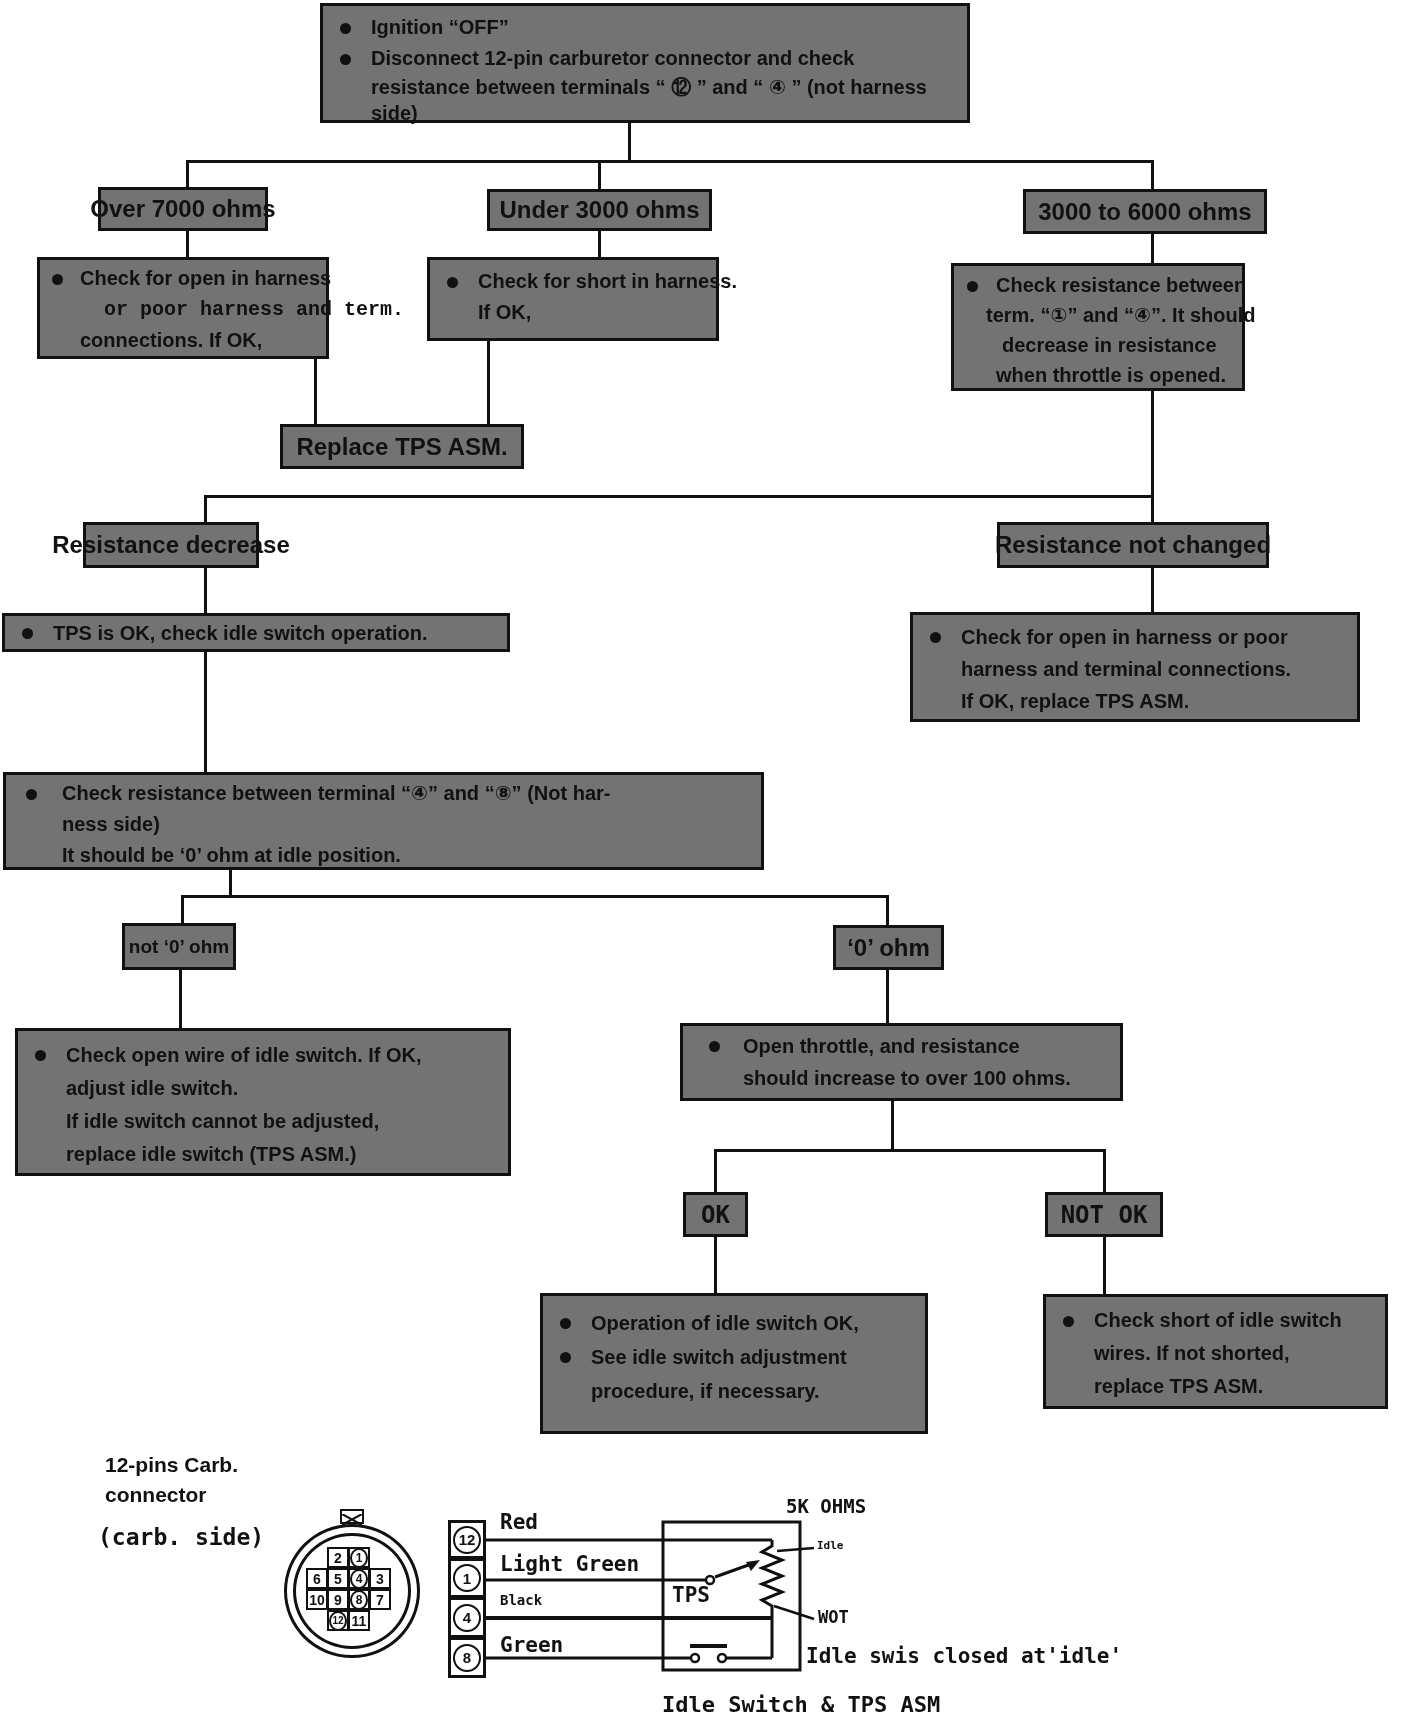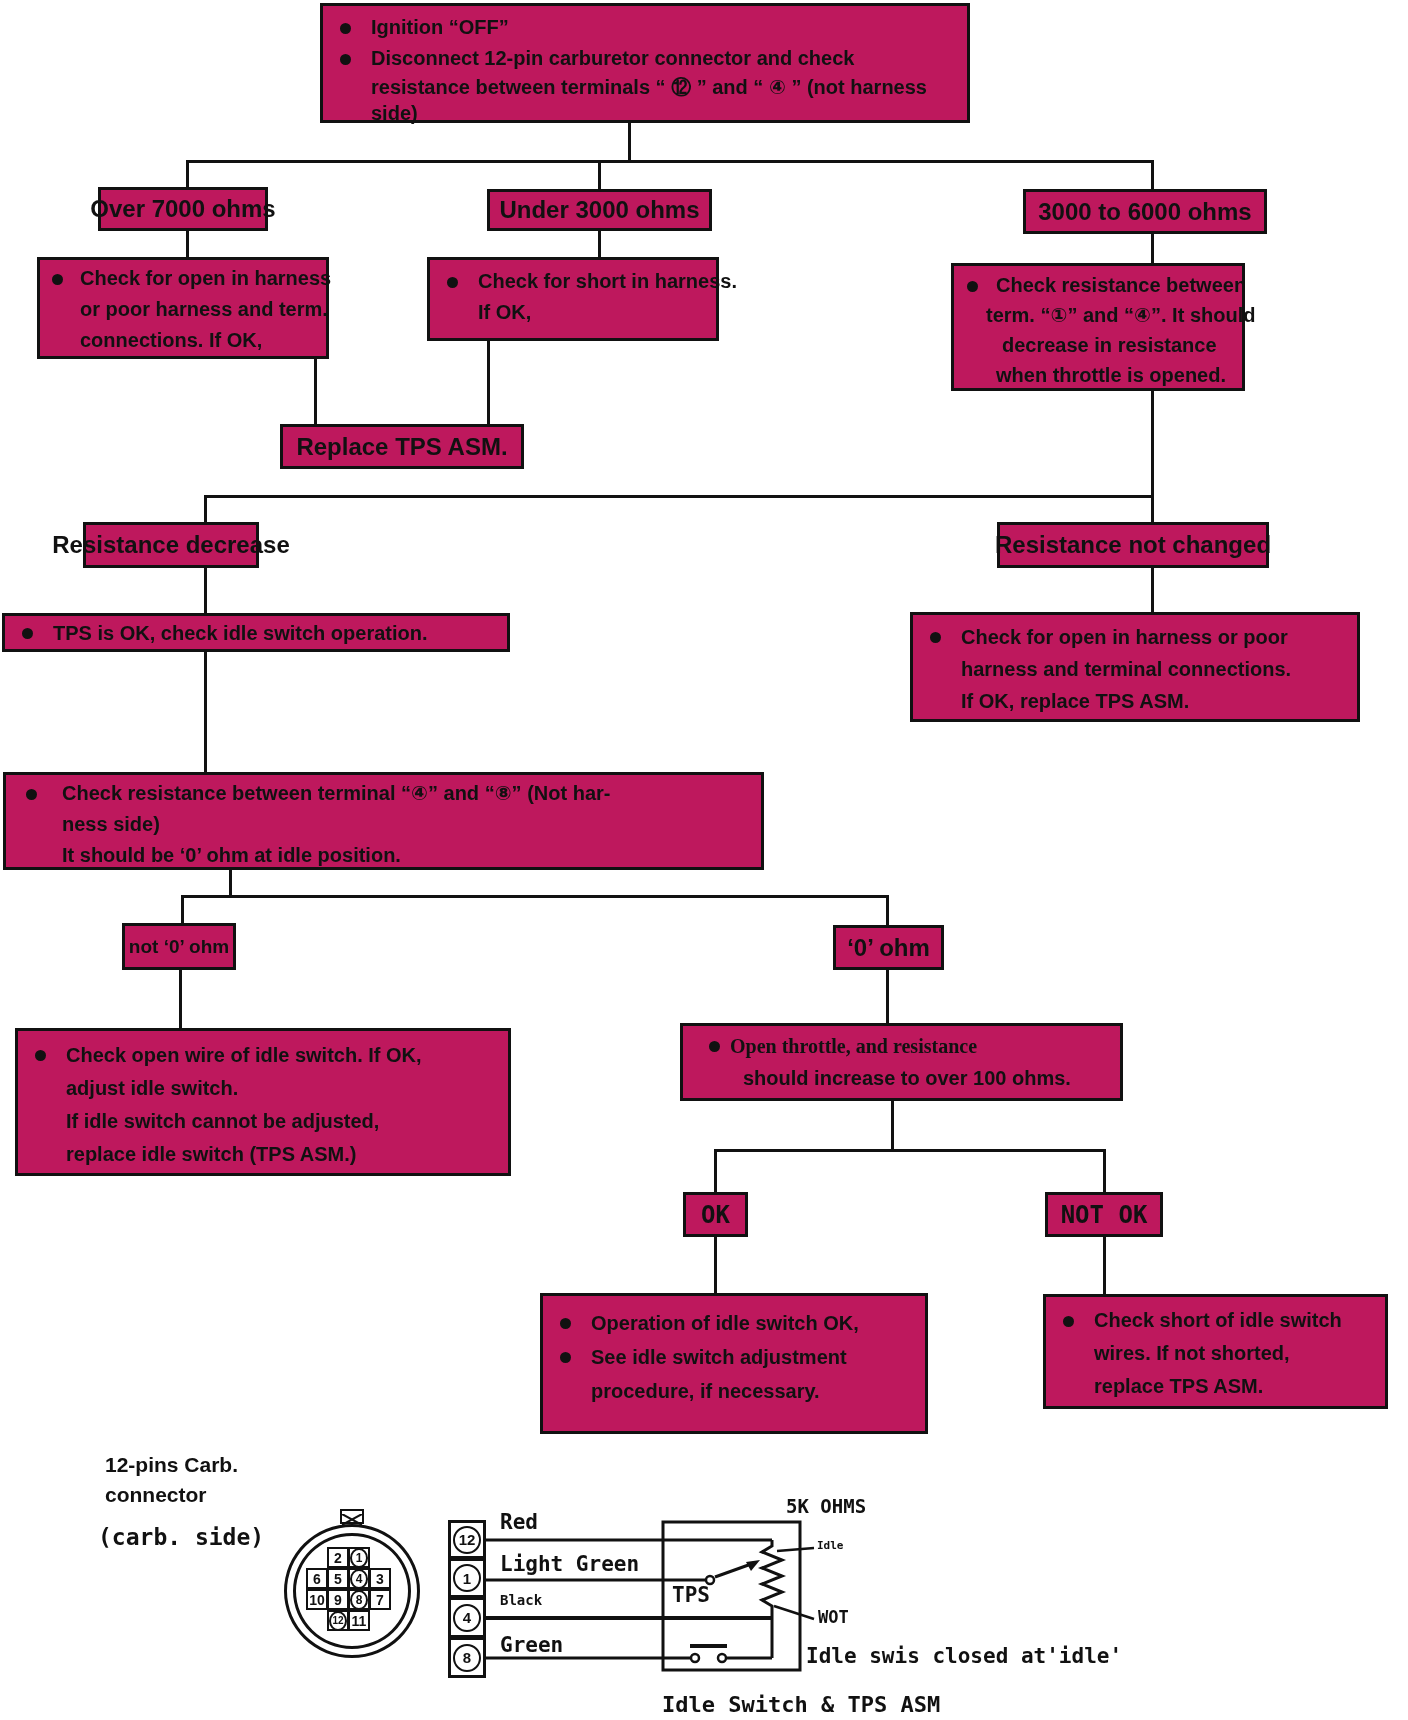--- a/index.html
+++ b/index.html
@@ -1,18 +1,18 @@
 <!DOCTYPE html>
 <html><head>
 <meta charset="utf-8">
 <style>
   html,body{margin:0;padding:0;background:#fff;}
   #page{position:relative;width:1408px;height:1720px;background:#fff;color:#111;
         font-family:"Liberation Sans","DejaVu Sans",sans-serif;overflow:hidden;}
-  .node{position:absolute;border:3px solid #111;background:#be185d;box-sizing:border-box;}
+  .node{position:absolute;border:3px solid #111;background:#737373;box-sizing:border-box;}
   .lab{display:flex;align-items:center;justify-content:center;font-size:24px;font-weight:700;white-space:nowrap;}
   .body{font-size:20px;font-weight:700;}
   .line{position:relative;padding-left:48px;line-height:31px;white-space:nowrap;}
   .bullet{position:absolute;left:17px;top:11px;width:11px;height:11px;background:#111;border-radius:50%;}
   .hl,.vl{position:absolute;background:#111;}
   .mono{position:absolute;font-family:"DejaVu Sans Mono","Liberation Mono",monospace;font-weight:700;white-space:nowrap;}
   .sans{position:absolute;font-weight:700;white-space:nowrap;}
   .term{position:absolute;left:448px;width:38px;border:3px solid #111;box-sizing:border-box;background:#fff;
         display:flex;align-items:center;justify-content:center;}
   .circ{display:inline-flex;align-items:center;justify-content:center;border:2px solid #111;border-radius:50%;
@@ -70,21 +70,21 @@
     </div>
   <div class="node lab" style="left:487px;top:189px;width:225px;height:42px;">
     <span>Under 3000 ohms</span>
     </div>
   <div class="node lab" style="left:1023px;top:189px;width:244px;height:45px;">
     <span>3000 to 6000 ohms</span>
     </div>
 
   <div class="node body" style="left:37px;top:257px;width:292px;height:102px;padding-top:3px;">
     <div class="line" style="padding-left:40px;"><span class="bullet" style="left:12px;"></span><span class="txt">Check for open in harness</span></div>
-    <div class="line" style="padding-left:40px;"><span class="txt">or poor harness and term.</span></div>
+    <div class="line" style="padding-left:64px;font-family:Liberation Mono, monospace;"><span class="txt">or poor harness and term.</span></div>
     <div class="line" style="padding-left:40px;"><span class="txt">connections. If OK,</span></div>
   </div>
 
   <div class="node body" style="left:427px;top:257px;width:292px;height:84px;padding-top:6px;">
     <div class="line"><span class="bullet"></span><span class="txt">Check for short in harness.</span></div>
     <div class="line"><span class="txt">If OK,</span></div>
   </div>
 
   <div class="node body" style="left:951px;top:263px;width:294px;height:128px;padding-top:4px;line-height:30px;">
     <div class="line" style="padding-left:42px;line-height:30px;"><span class="bullet" style="left:13px;"></span><span class="txt">Check resistance between</span></div>
@@ -128,21 +128,21 @@
     </div>
 
   <div class="node body" style="left:15px;top:1028px;width:496px;height:148px;padding-top:8px;">
     <div class="line" style="line-height:33px;"><span class="bullet"></span><span class="txt">Check open wire of idle switch. If OK,</span></div>
     <div class="line" style="line-height:33px;"><span class="txt">adjust idle switch.</span></div>
     <div class="line" style="line-height:33px;"><span class="txt">If idle switch cannot be adjusted,</span></div>
     <div class="line" style="line-height:33px;"><span class="txt">replace idle switch (TPS ASM.)</span></div>
   </div>
 
   <div class="node body" style="left:680px;top:1023px;width:443px;height:78px;padding-top:4px;">
-    <div class="line" style="padding-left:47px;line-height:32px;font-family:Liberation Serif, serif;"><span class="bullet" style="left:26px;"></span><span class="txt">Open throttle, and resistance</span></div>
+    <div class="line" style="padding-left:60px;line-height:32px;"><span class="bullet" style="left:26px;"></span><span class="txt">Open throttle, and resistance</span></div>
     <div class="line" style="padding-left:60px;line-height:32px;"><span class="txt">should increase to over 100 ohms.</span></div>
   </div>
 
   <div class="node lab" style="left:683px;top:1192px;width:65px;height:45px;font-family:'DejaVu Sans Mono','Liberation Mono',monospace;">
     <span>OK</span>
     </div>
   <div class="node lab" style="left:1045px;top:1192px;width:118px;height:45px;font-family:'DejaVu Sans Mono','Liberation Mono',monospace;">
     <span>NOT OK</span>
     </div>
 

